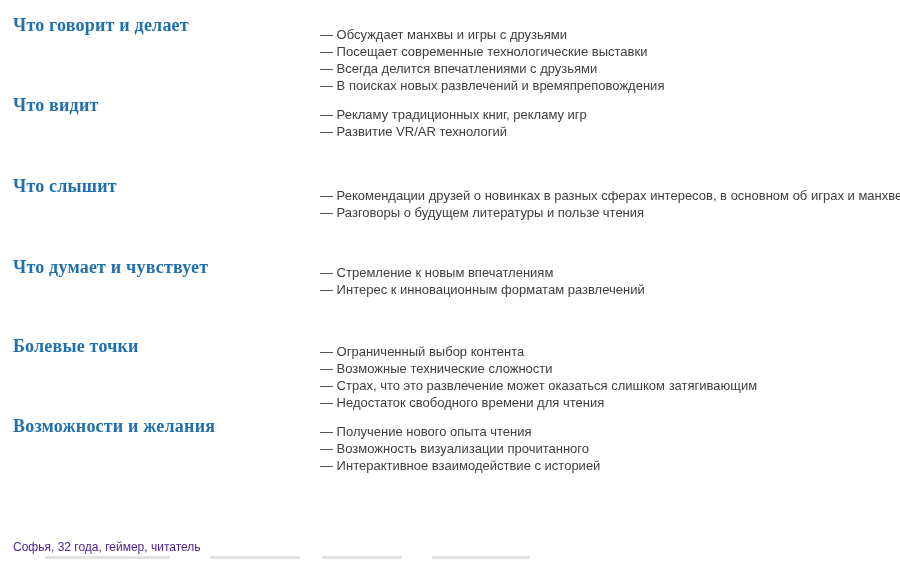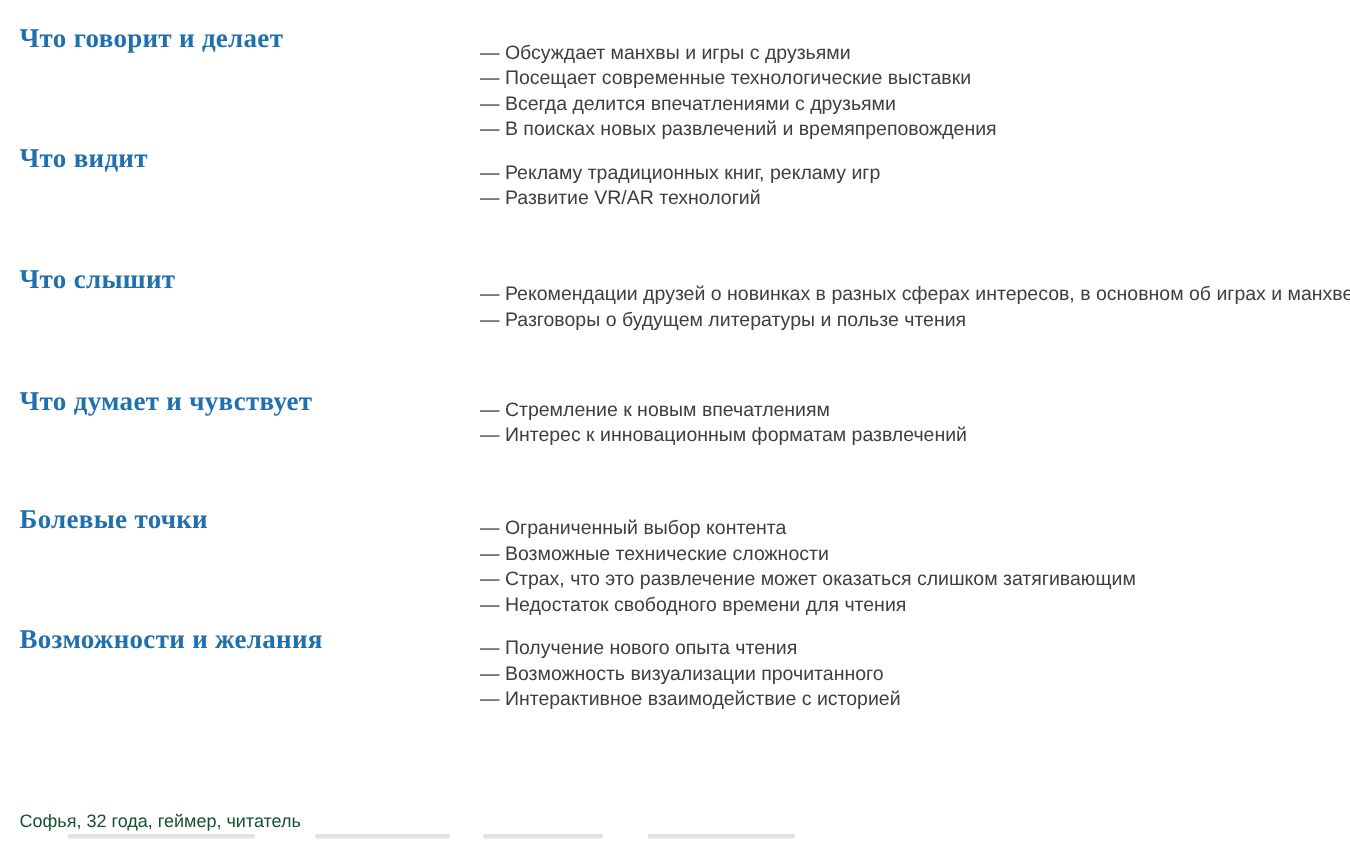--- a/index.html
+++ b/index.html
@@ -53,21 +53,21 @@
   }
   .section-items li {
     white-space: nowrap;
   }
   .footer-caption {
     position: absolute;
     left: 13px;
     top: 540px;
     font-size: 12px;
     line-height: 14px;
-    color: #14532d;
+    color: #4c1d95;
   }
   .cutoff-strip {
     position: absolute;
     top: 556px;
     left: 0;
     width: 100%;
     height: 4px;
   }
   .cutoff-strip .seg {
     position: absolute;

